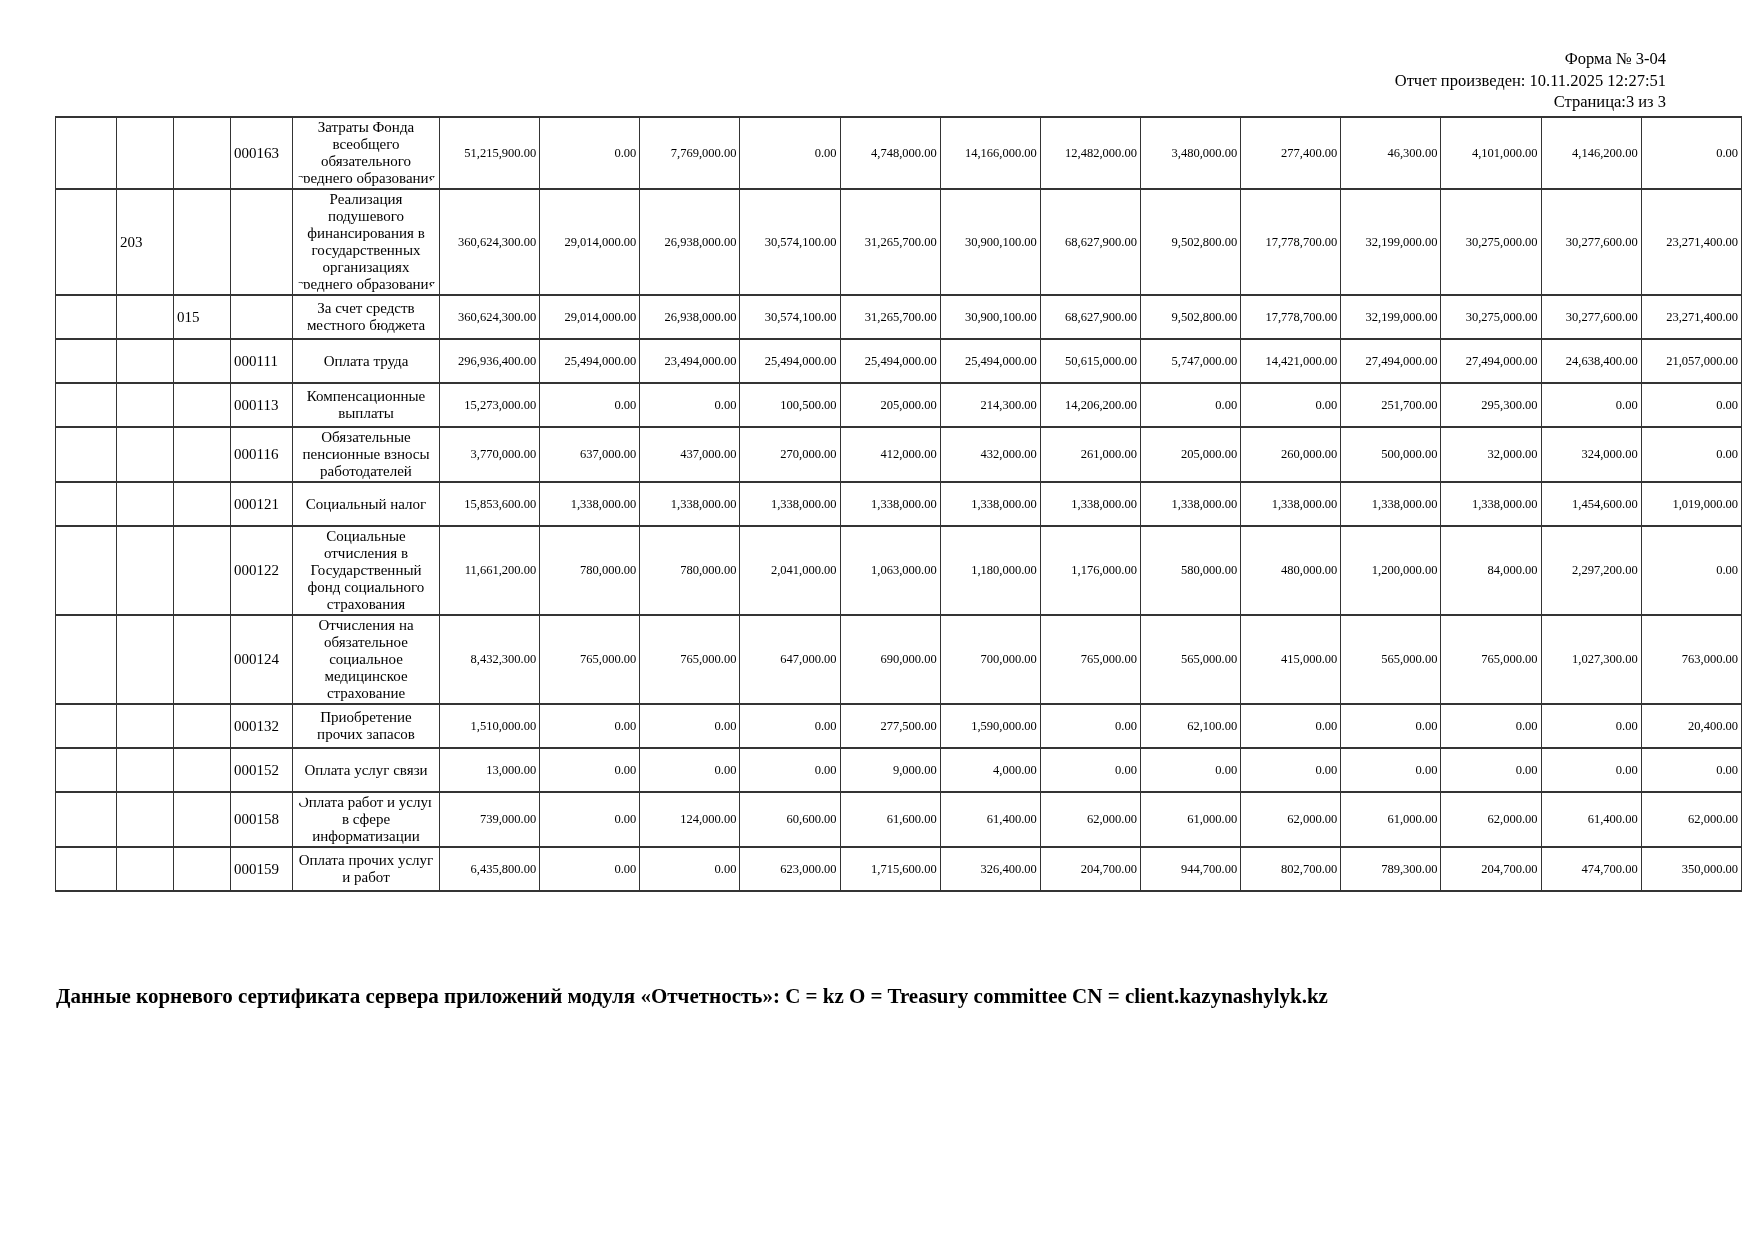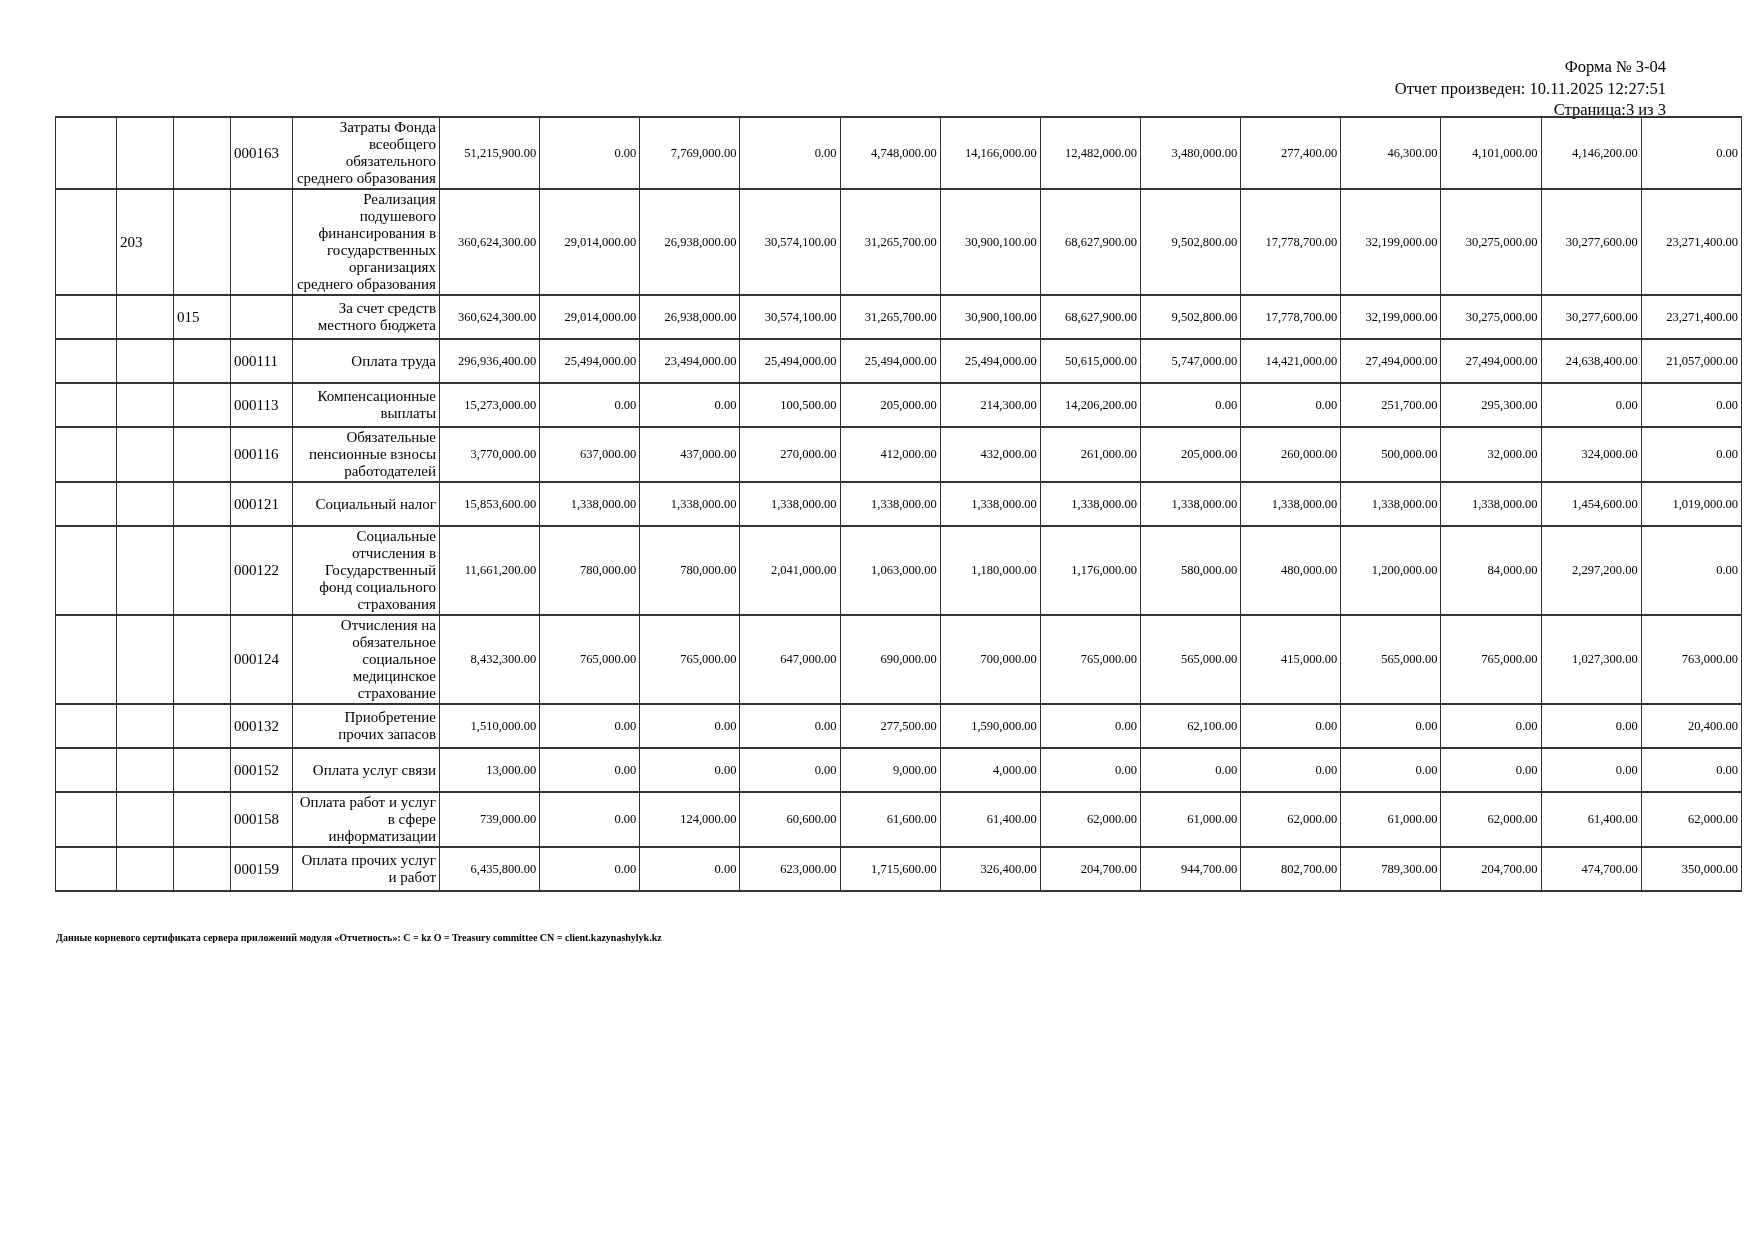--- a/index.html
+++ b/index.html
@@ -8,21 +8,21 @@
     height: 1241px;
     background: #ffffff;
     color: #000000;
     font-family: "Liberation Serif", serif;
     position: relative;
     overflow: hidden;
   }
 
   .page-header {
     position: absolute;
-    top: 56px;
+    top: 48px;
     right: 88px;
     text-align: right;
     font-size: 16.5px;
     line-height: 21.5px;
     white-space: nowrap;
   }
 
   table.report {
     position: absolute;
     left: 55px;
@@ -46,35 +46,36 @@
 
   td.code {
     text-align: left;
     font-size: 15px;
   }
 
   td.desc {
     font-size: 15px;
     line-height: 17px;
     padding: 2px 2px 2px 4px;
-    text-align: right;
+    text-align: center;
+    border-radius: 26px;
   }
 
   td.val {
     text-align: right;
     font-size: 12.5px;
     white-space: nowrap;
     padding-right: 4px;
   }
 
   .footer-line {
     position: absolute;
     left: 56px;
-    top: 932px;
-    font-size: 10px;
+    top: 984px;
+    font-size: 21px;
     font-weight: bold;
     white-space: nowrap;
   }
 </style>
 </head>
 <body>
 
 <div class="page-header">
   <div>Форма № 3-04</div>
   <div>Отчет произведен: 10.11.2025 12:27:51</div>

